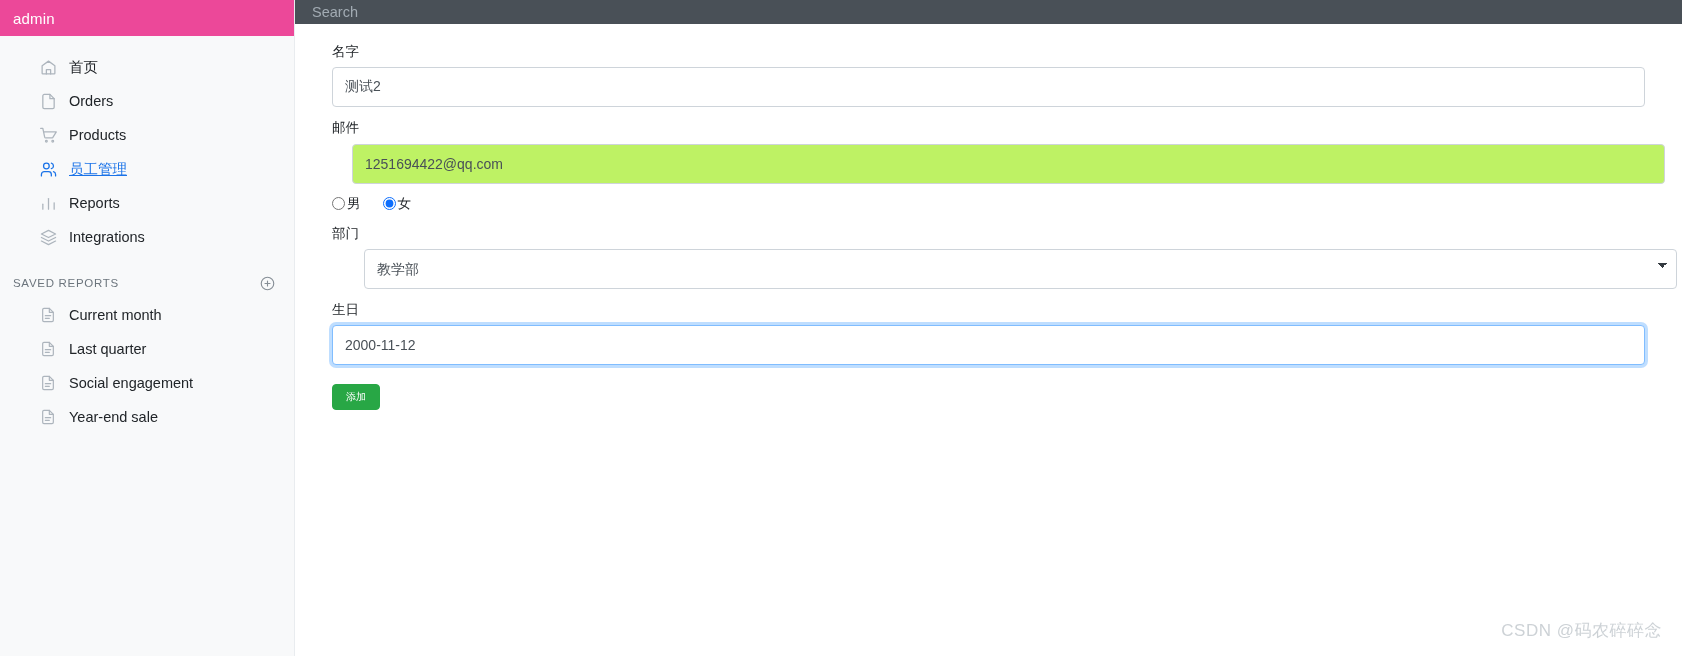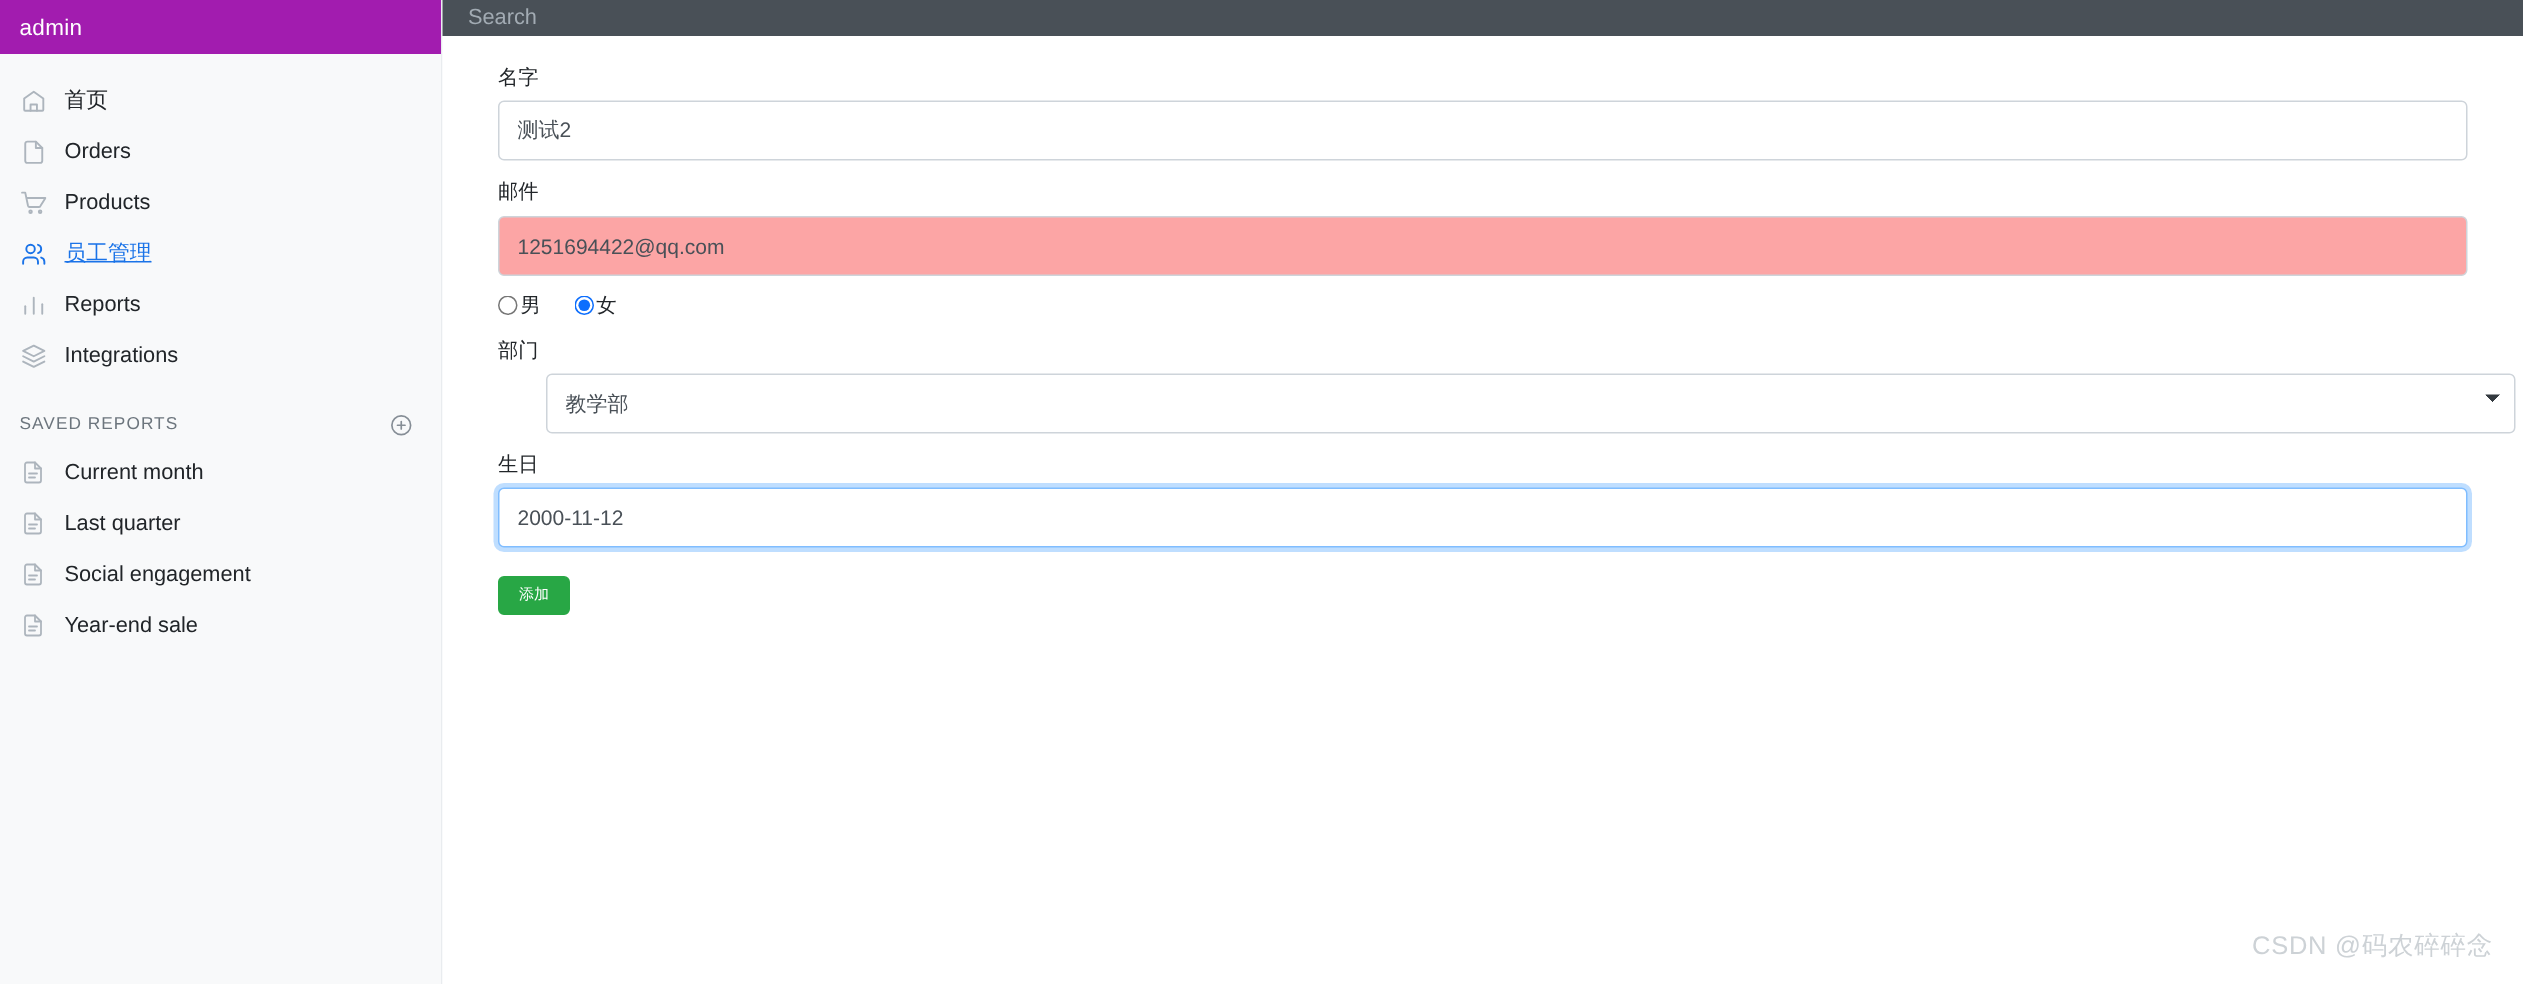--- a/index.html
+++ b/index.html
@@ -19,29 +19,29 @@
     flex: 0 0 295px;
     height: 656px;
     background: #f8f9fa;
     border-right: 1px solid #e9ecef;
     display: flex;
     flex-direction: column;
   }
   .brand {
     height: 36px;
     flex: 0 0 36px;
-    background: #a21caf;
+    background: #ec4899;
     color: #ffffff;
     display: flex;
     align-items: center;
     padding-left: 13px;
     font-size: 15px;
     letter-spacing: .2px;
   }
-  .nav { padding-top: 14px; }
+  .nav { padding-top: 14px; margin-left: 26px; }
   .nav-item {
     display: flex;
     align-items: center;
     gap: 12px;
     height: 34px;
     padding-left: 13px;
     color: #212529;
     font-size: 14.5px;
     cursor: pointer;
   }
@@ -100,21 +100,21 @@
     height: 40px;
     padding: 4px 12px;
     font-size: 14px;
     font-family: inherit;
     color: #495057;
     background: #ffffff;
     border: 1px solid #ced4da;
     border-radius: 4px;
     outline: none;
   }
-  .ctl.autofill { background: #fca5a5; border-color: #ced4da; }
+  .ctl.autofill { background: #bef264; border-color: #ced4da; margin-left: 20px; }
   .ctl.focused {
     border: 1px solid #80bdff;
     box-shadow: 0 0 0 3px rgba(0,123,255,.25);
     color: #495057;
   }
   select.ctl {
     appearance: none;
     -webkit-appearance: none;
     background-image:
       linear-gradient(45deg, transparent 50%, #343a40 50%),

